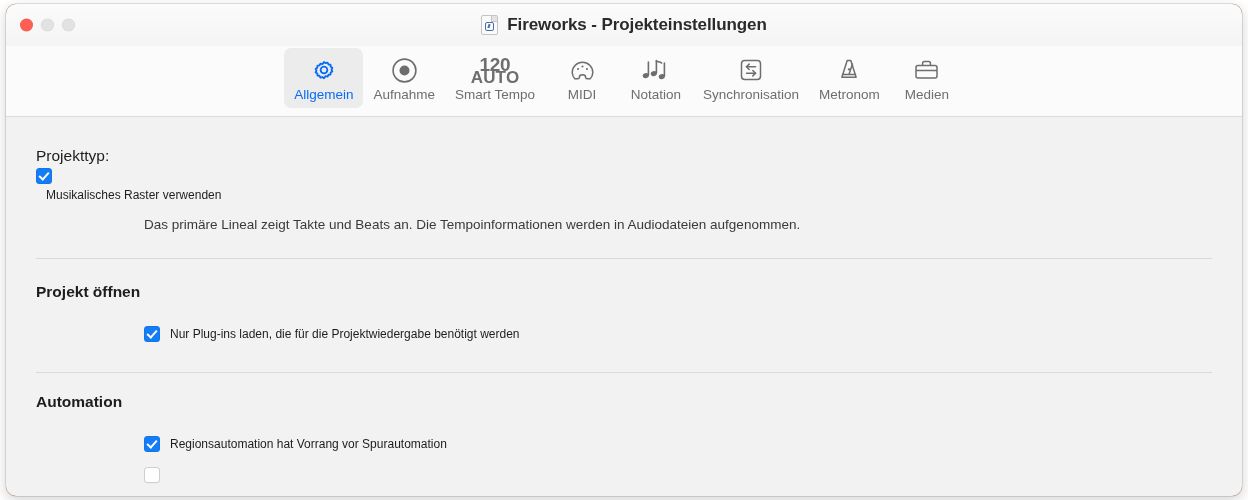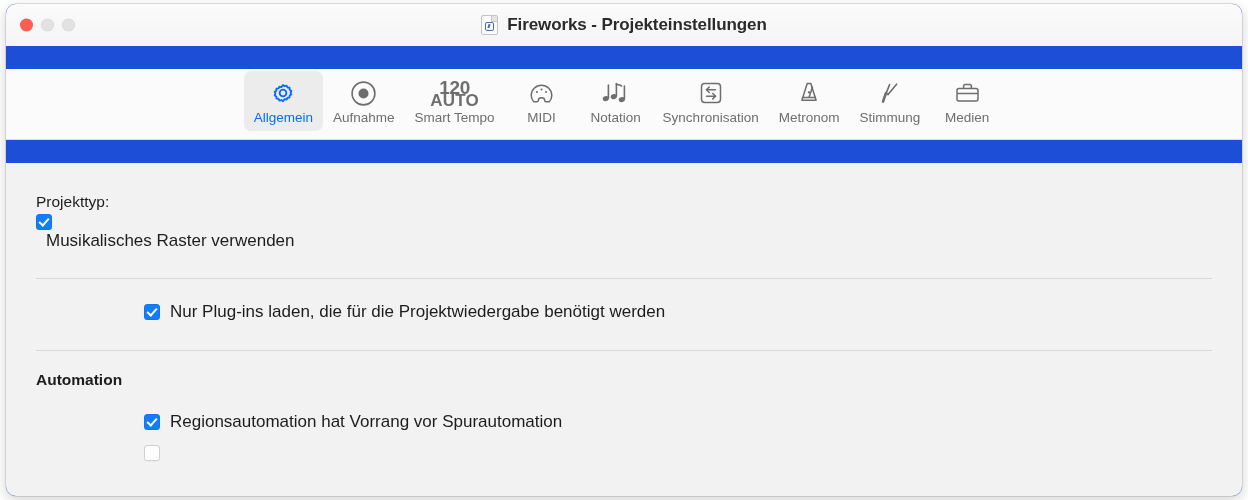--- a/index.html
+++ b/index.html
@@ -13,27 +13,26 @@
     font-family: "Liberation Sans", sans-serif;
     overflow: hidden;
   }
 
   .window {
     position: absolute;
     left: 6px;
     top: 4px;
     width: 1236px;
     height: 492px;
-    background: #1d4ed8;
+    background: #c2410c;
     border-radius: 10px;
     box-shadow: 0 0 0 0.5px rgba(0,0,0,0.22), 0 4px 14px rgba(0,0,0,0.18);
     overflow: hidden;
     display: flex;
     flex-direction: column;
-    gap: 23px;
   }
 
   
   .titlebar {
     position: relative;
     height: 42px;
     flex: 0 0 42px;
     background: linear-gradient(180deg, #fbfbfb 0%, #f4f4f4 100%);
     display: flex;
     align-items: center;
@@ -210,21 +209,21 @@
     border: solid #ffffff;
     border-width: 0 2px 2px 0;
     transform: rotate(42deg);
   }
   .cb-box.off {
     background: #ffffff;
     box-shadow: inset 0 0 0 1px #cfcfcf, 0 0.5px 0.5px rgba(0,0,0,0.05);
   }
 
   .cb-label {
-    font-size: 17px;
+    font-size: 12px;
     color: #1d1d1d;
     margin-left: 10px;
     line-height: 22px;
   }
 
   .help-text {
     font-size: 13.5px;
     color: #3a3a3a;
     margin-left: 108px;
     margin-top: 11px;
@@ -346,31 +345,20 @@
         <svg width="26" height="26" viewBox="0 0 26 26" fill="none" stroke="#6e6e6e" stroke-width="1.5" stroke-linejoin="round">
           <path d="M11.2 3.6h3.6l5.3 16.6H5.9z"></path>
           <line x1="5.9" y1="17.4" x2="20.1" y2="17.4"></line>
           <line x1="13" y1="17.4" x2="16.6" y2="6.5"></line>
           <rect x="11.9" y="11.4" width="2.3" height="1.9" fill="#6e6e6e" stroke="none"></rect>
         </svg>
       </span>
       <span class="lbl">Metronom</span>
     </div>
 
-    <div class="tab">
-      <span class="ico">
-        <svg width="26" height="26" viewBox="0 0 26 26" fill="none" stroke="#6e6e6e" stroke-width="1.6" stroke-linecap="round">
-          <path d="M19.6 4.2 11 14.6"></path>
-          <path d="M12.6 4.6 9.2 13.1"></path>
-          <path d="M8.9 13.3 6 21.6" stroke-width="2.6"></path>
-          <path d="M11.2 14.4 8.9 13.3"></path>
-        </svg>
-      </span>
-      <span class="lbl">Stimmung</span>
-    </div>
 
     <div class="tab">
       <span class="ico">
         <svg width="27" height="26" viewBox="0 0 27 26" fill="none" stroke="#6e6e6e" stroke-width="1.5" stroke-linejoin="round">
           <rect x="3" y="8.4" width="21" height="12.6" rx="2"></rect>
           <path d="M9.6 8.4V6.2c0-1 .8-1.8 1.8-1.8h4.2c1 0 1.8.8 1.8 1.8v2.2"></path>
           <line x1="3" y1="13.6" x2="24" y2="13.6"></line>
         </svg>
       </span>
       <span class="lbl">Medien</span>
@@ -379,23 +367,25 @@
   </div>
 
   <div class="content">
 
     <div class="row" style="margin-top:29px;flex-direction:column;">
       <div class="field-label">Projekttyp:</div>
       <div class="cb-box on"></div>
       <div class="cb-label">Musikalisches Raster verwenden</div>
     </div>
 
+    <div class="help-text">Das primäre Lineal zeigt Takte und Beats an. Die Tempoinformationen werden in Audiodateien aufgenommen.</div>
 
     <div class="separator" style="margin-top:26px;"></div>
 
+    <div class="section-head" style="margin-top:24px;">Projekt öffnen</div>
 
     <div class="row indent" style="margin-top:22px;">
       <div class="cb-box on"></div>
       <div class="cb-label">Nur Plug-ins laden, die für die Projektwiedergabe benötigt werden</div>
     </div>
 
     <div class="separator" style="margin-top:27px;"></div>
 
     <div class="section-head" style="margin-top:20px;">Automation</div>
 

